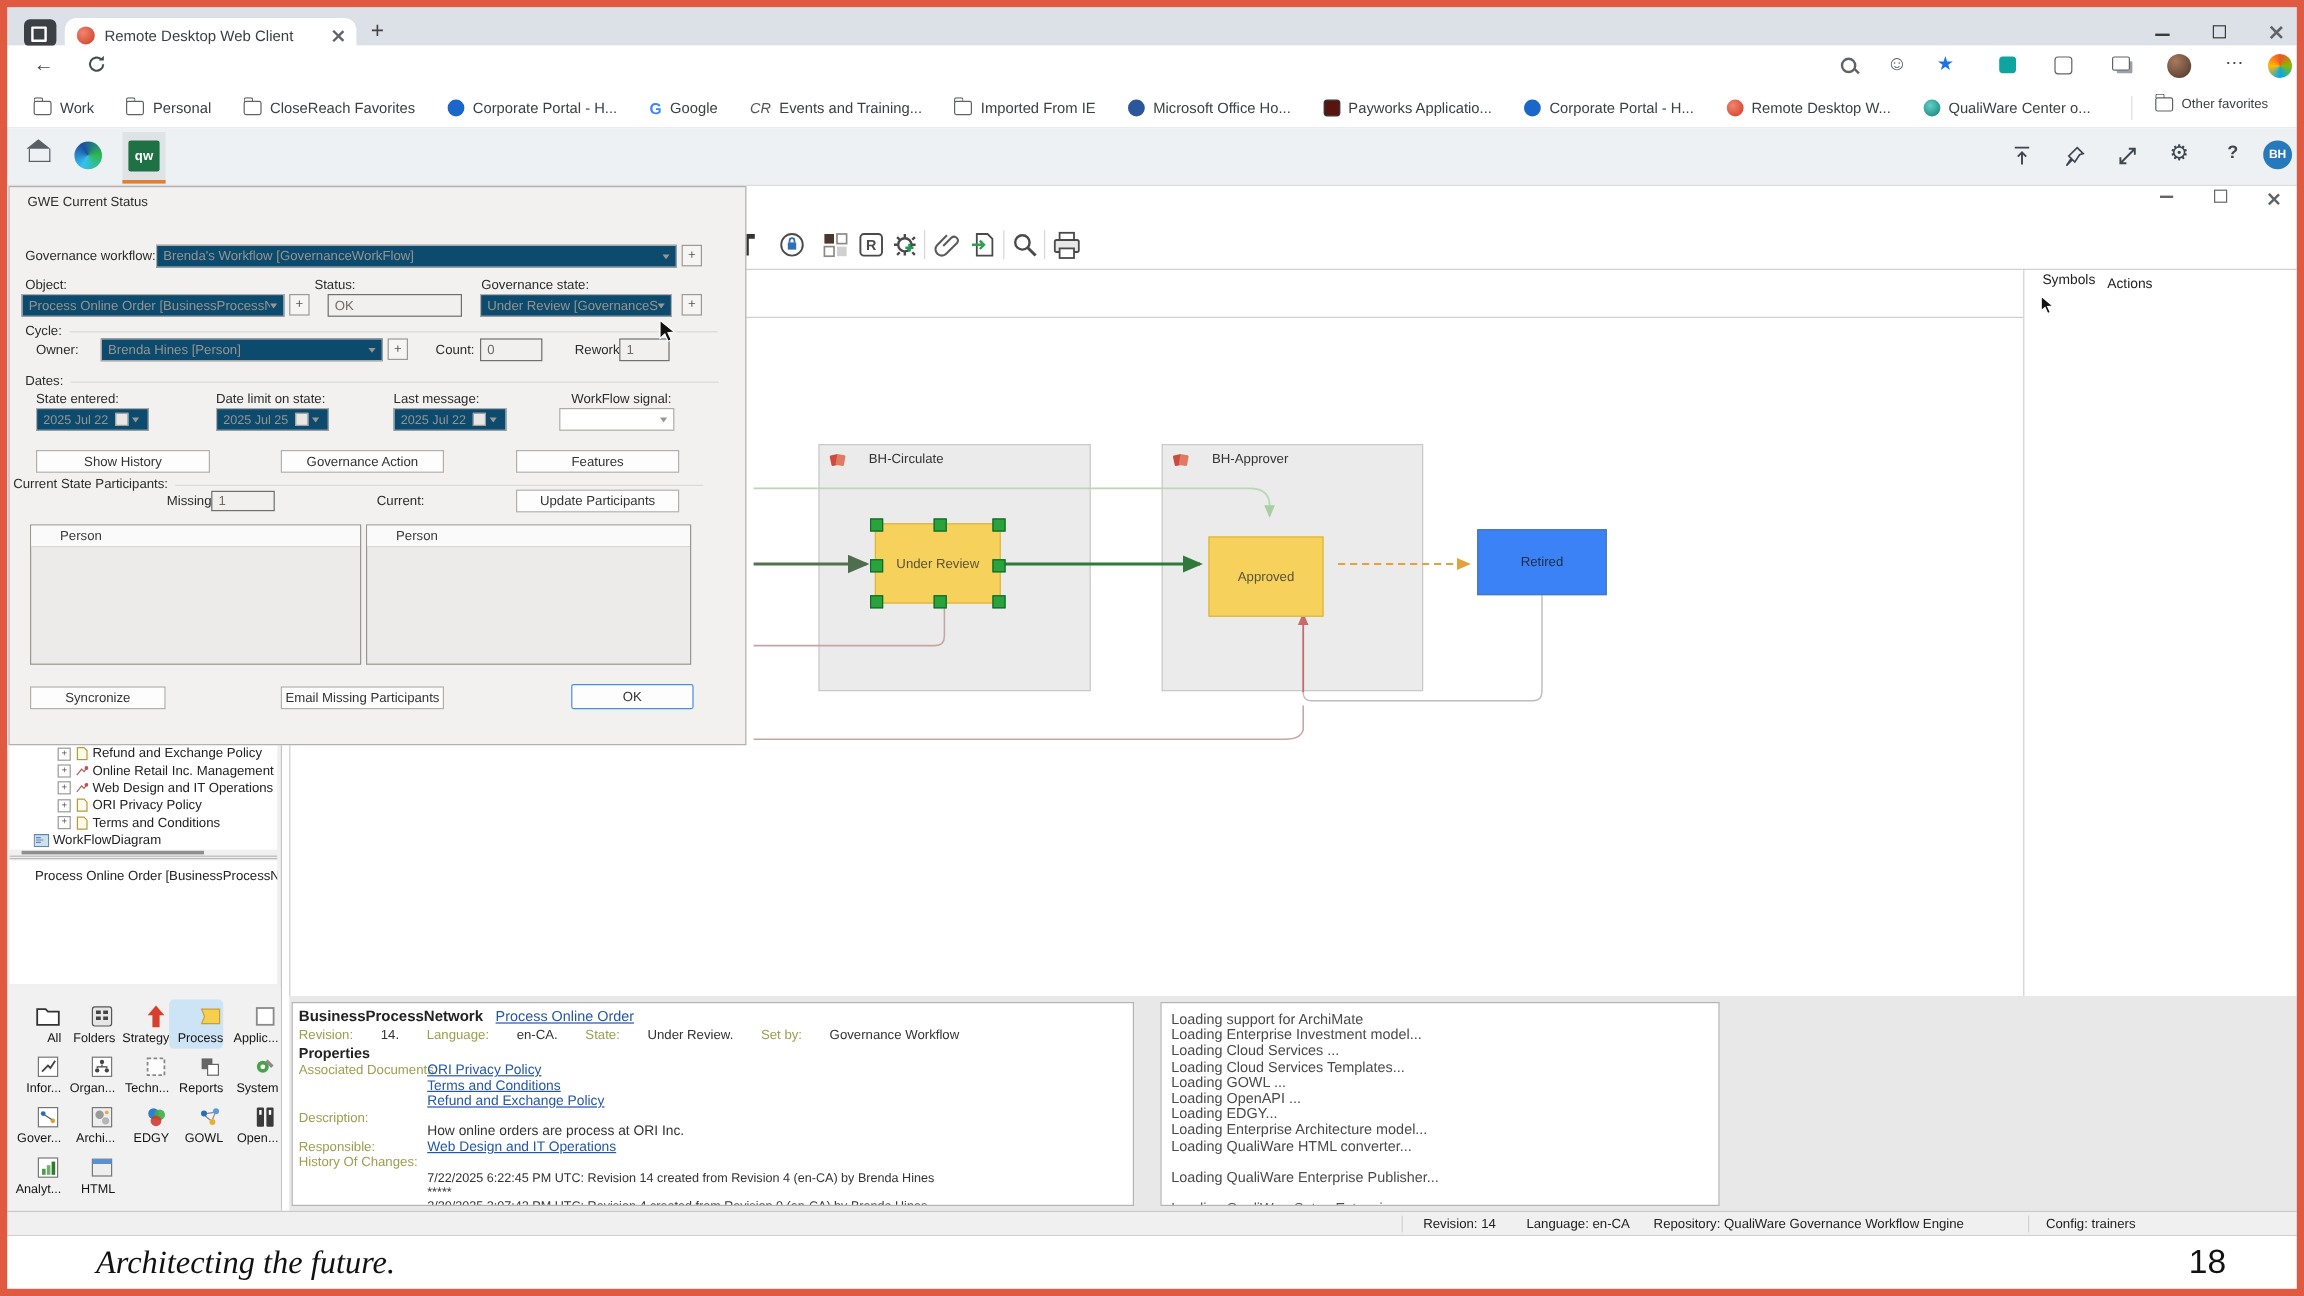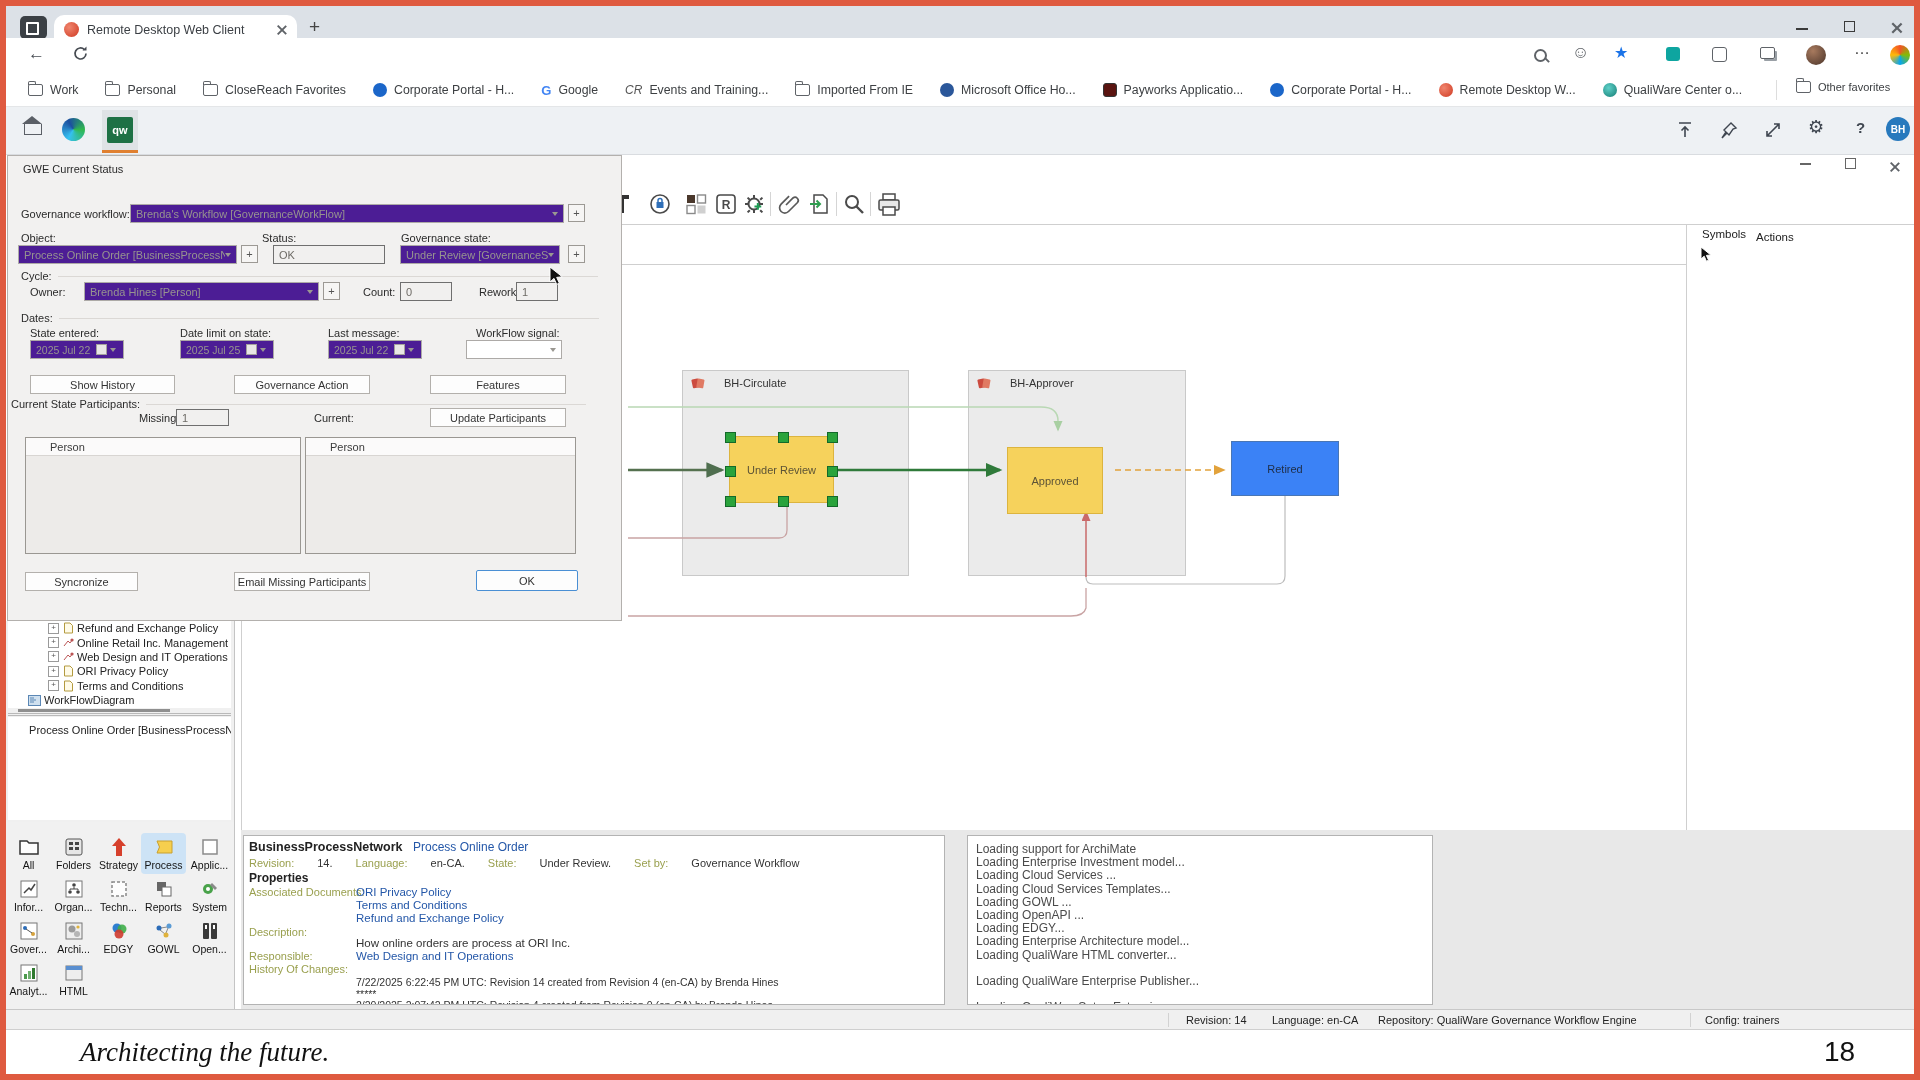--- a/index.html
+++ b/index.html
@@ -41,42 +41,42 @@
   .sq{width:14px;height:14px;border-radius:3px}
   .appstrip{position:absolute;left:6px;top:107px;width:1908px;height:47px;background:#eef1f4;border-bottom:1px solid #d9dce0}
   .qwtile{position:absolute;left:96px;top:3px;width:36px;height:43px;background:#dfe3e6;border-bottom:3px solid #e08030;box-sizing:border-box;display:flex;align-items:center;justify-content:center}
   .qwsq{width:26px;height:26px;background:#1e7145;color:#fff;font-size:11px;font-weight:bold;display:flex;align-items:center;justify-content:center;border-radius:2px}
   .housel{width:16px;height:10px;border:1.8px solid #5a5f66;border-top:none;position:relative}
   .housel::before{content:"";position:absolute;left:-3px;top:-8px;border-left:10px solid transparent;border-right:10px solid transparent;border-bottom:8px solid #5a5f66}
   .avatar{width:24px;height:24px;border-radius:50%;background:#2779bd;color:#fff;font-size:10px;font-weight:bold;display:flex;align-items:center;justify-content:center}
   
   .dialog{position:absolute;left:7px;top:155px;width:615px;height:466px;background:#f2f1f0;border:1px solid #b3b0ad;box-sizing:border-box;z-index:50;font-size:11px}
   .dlabel{position:absolute;color:#2b2b2b;white-space:nowrap}
-  .dfield{position:absolute;background:#4c1d95;border:1px solid #adaaa7;color:#97948f;padding:2px 5px;box-sizing:border-box;height:19px;white-space:nowrap;overflow:hidden;display:flex;align-items:center}
+  .dfield{position:absolute;background:#0c4a6e;border:1px solid #adaaa7;color:#97948f;padding:2px 5px;box-sizing:border-box;height:19px;white-space:nowrap;overflow:hidden;display:flex;align-items:center}
   .dfield.dark{border-color:#6f6f6f;color:#6e6b66;background:#f1f0ef}
   .caret{width:0;height:0;border-left:3.5px solid transparent;border-right:3.5px solid transparent;border-top:4.5px solid #9a9791;margin-left:auto}
   .plusbtn{position:absolute;width:15px;height:16px;background:#f6f5f4;border:1px solid #9c9994;color:#555;display:flex;align-items:center;justify-content:center;font-size:11px}
   .dbtn{position:absolute;height:17px;background:#fdfdfd;border:1px solid #b3b0ac;color:#333;display:flex;align-items:center;justify-content:center;font-size:11px}
   .gcap{position:absolute;display:flex;align-items:center;gap:6px;color:#2b2b2b}
   .gcap::after{content:"";display:block;width:var(--w);border-top:1px solid #dbd8d5}
   .lbox{position:absolute;border:1px solid #9a9792;background:#edebe9}
   .lboxhdr{height:17px;background:#fbfafa;border-bottom:1px solid #d8d5d2;display:flex;align-items:center;padding-left:24px;color:#3b3b3b}
   .cal{width:9px;height:9px;border:1px solid #a5a29d;background:#e9e7e5;margin-left:6px}
   
   .group{position:absolute;background:#ebebeb;border:1px solid #c9c9c9;box-sizing:border-box;font-size:11px;color:#333}
   .gtitle{display:flex;align-items:flex-start;gap:18px;padding:6px 0 0 8px}
   .node{position:absolute;display:flex;align-items:center;justify-content:center;font-size:11px;box-sizing:border-box;z-index:4}
   .nyellow{background:#f6d25c;border:1px solid #dcb43e;color:#5c5336}
   .nblue{background:#3b82f6;border:1px solid #4a76b4;color:#1f2d45}
   .handle{position:absolute;width:9px;height:9px;background:#2aa33c;border:1px solid #13692a;z-index:5}
   .treerow{display:flex;align-items:center;height:14.4px;font-size:11px;color:#222;white-space:nowrap}
   .exp{width:9px;height:9px;border:1px solid #9a9a9a;background:#fff;font-size:8px;line-height:7px;text-align:center;color:#555;margin-right:4px;flex:none}
-  .tile{position:absolute;width:45px;height:41px;display:flex;flex-direction:column;align-items:center;justify-content:center;gap:1px;font-size:10.5px;color:#141414;text-align:center}
+  .tile{position:absolute;width:45px;height:41px;display:flex;flex-direction:column;align-items:flex-end;justify-content:center;gap:1px;font-size:10.5px;color:#141414;text-align:center}
   .tile.sel{background:#cde3f6;border-radius:4px}
-  .lnk{color:#2457a8;cursor:pointer}
+  .lnk{color:#2457a8;text-decoration:underline;cursor:pointer}
   .olv{color:#9aa04f}
   .panel{position:absolute;background:#fff;border:1px solid #b3b3b3;box-sizing:border-box}
   .logline{height:13.2px;font-size:12px;color:#4a4a4a;white-space:nowrap}
   .sbtxt{position:absolute;top:4px;font-size:11px;color:#222;white-space:nowrap}
   .tbicon{position:absolute;top:192px;width:24px;height:24px}
   .ptr path{fill:#111;stroke:#fff;stroke-width:1}
 </style>
 </head>
 <body>
 

